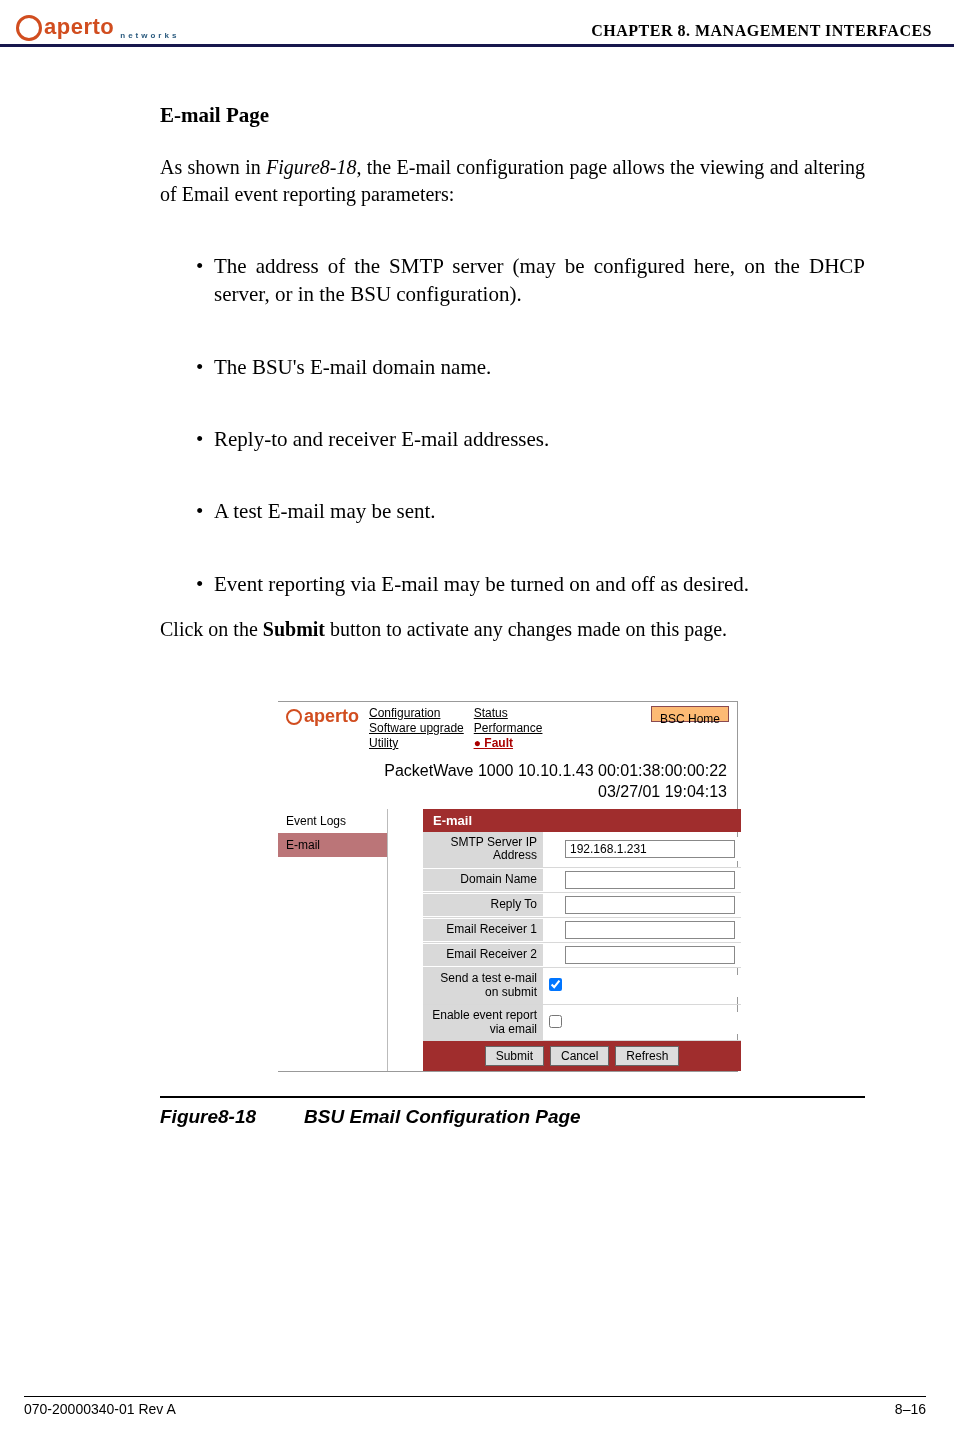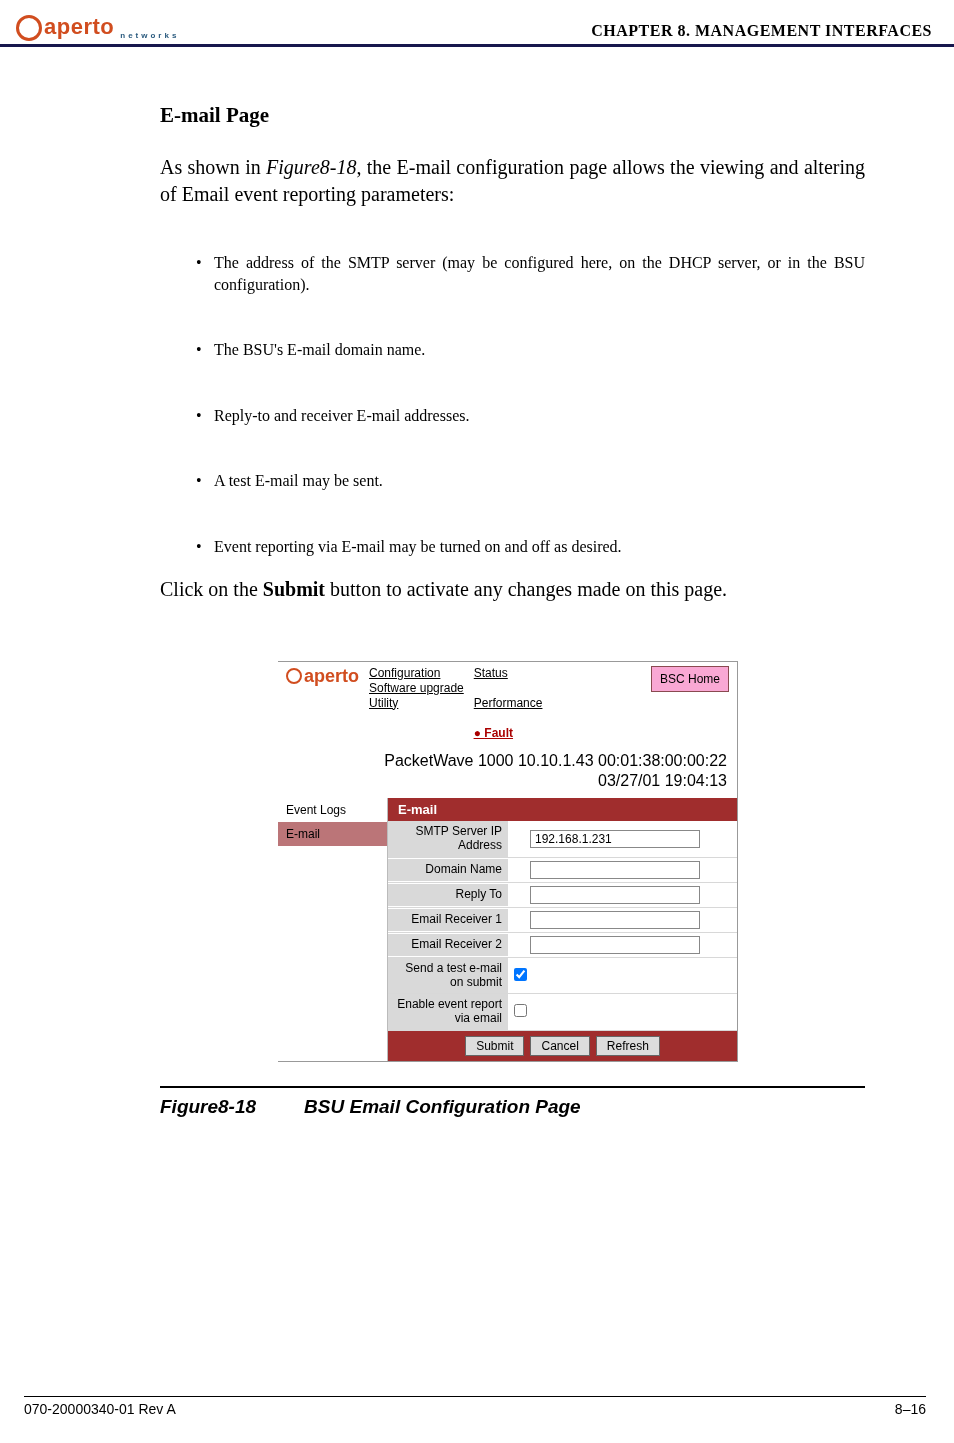--- a/index.html
+++ b/index.html
@@ -69,21 +69,21 @@
       margin-bottom: 14px;
     }
     .body-text .ital { font-style: italic; }
     .body-text .bold { font-weight: bold; }
     .bullets {
       list-style: none;
       padding-left: 36px;
       margin-bottom: 18px;
     }
     .bullets li {
-      font-size: 16px;
+      font-size: 21px;
       line-height: 1.35;
       text-align: justify;
       margin-bottom: 14px;
       position: relative;
       padding-left: 18px;
       margin-top: 44px;
     }
     .bullets li::before {
       content: "•";
       position: absolute;
@@ -126,41 +126,40 @@
       flex-direction: column;
       font-size: 12px;
       line-height: 1.25;
     }
     .fb-navcol span { text-decoration: underline; color: #000; cursor: default; }
     .fb-navcol2 {
       display: flex;
       flex-direction: column;
       font-size: 12px;
       line-height: 1.25;
-      gap: 15px;
     }
     .fb-navcol2 span { text-decoration: underline; }
     .fb-navcol2 .fault { color: #a00; font-weight: bold; }
     .fb-navcol2 .fault-dot { color: #a00; }
     .fb-home {
       margin-left: auto;
-      background: #f9a8d4;
+      background: #fdba74;
       border: 1px solid #8a4a50;
       color: #000;
       padding: 5px 8px;
       font-size: 12px;
-      height: 26px;
+      height: 16px;
     }
     .fb-status {
       text-align: right;
       font-size: 16px;
       padding: 4px 10px 6px 10px;
       line-height: 1.3;
     }
-    .fb-body { display: flex; }
+    .fb-body { display: flex; gap: 35px; }
     .fb-sidebar {
       width: 110px;
       flex-shrink: 0;
       border-right: 1px solid #bbb;
     }
     .fb-side-item {
       padding: 5px 8px;
       font-size: 12px;
     }
     .fb-side-sel {

